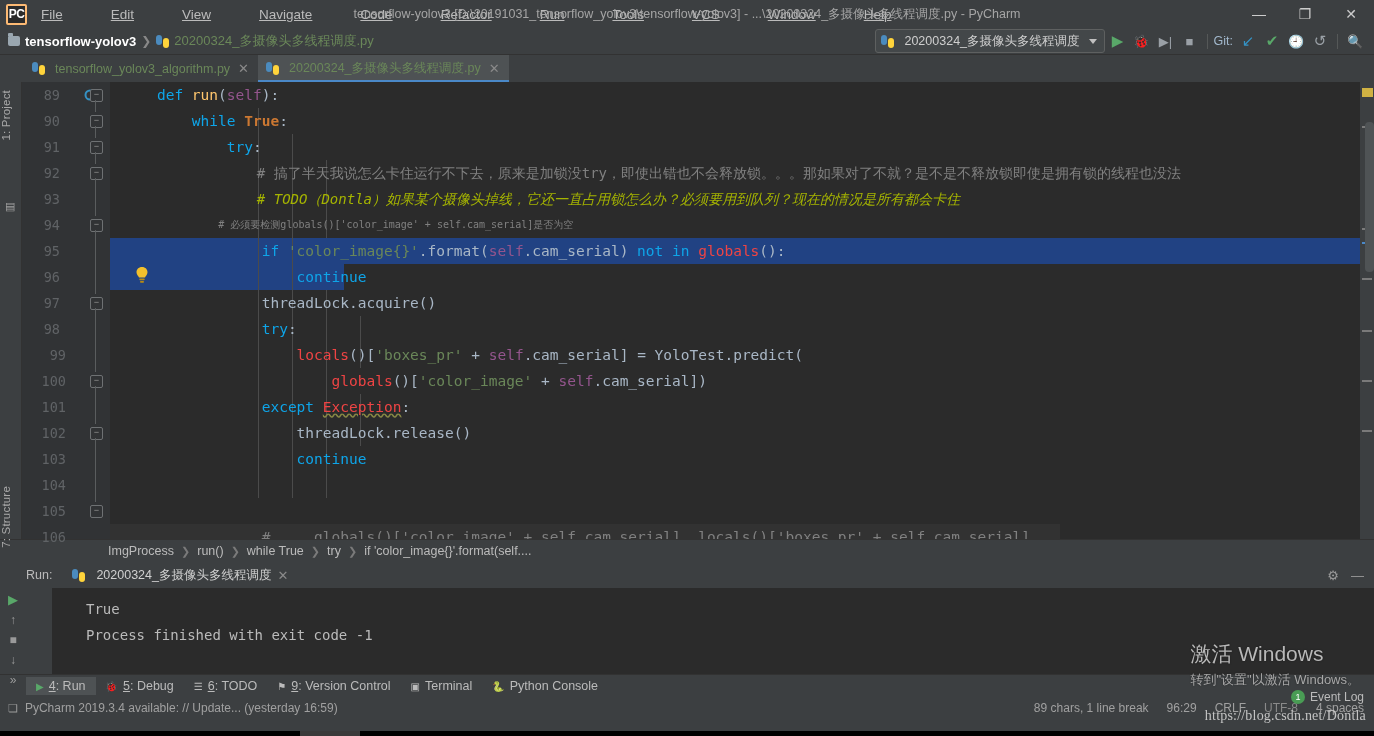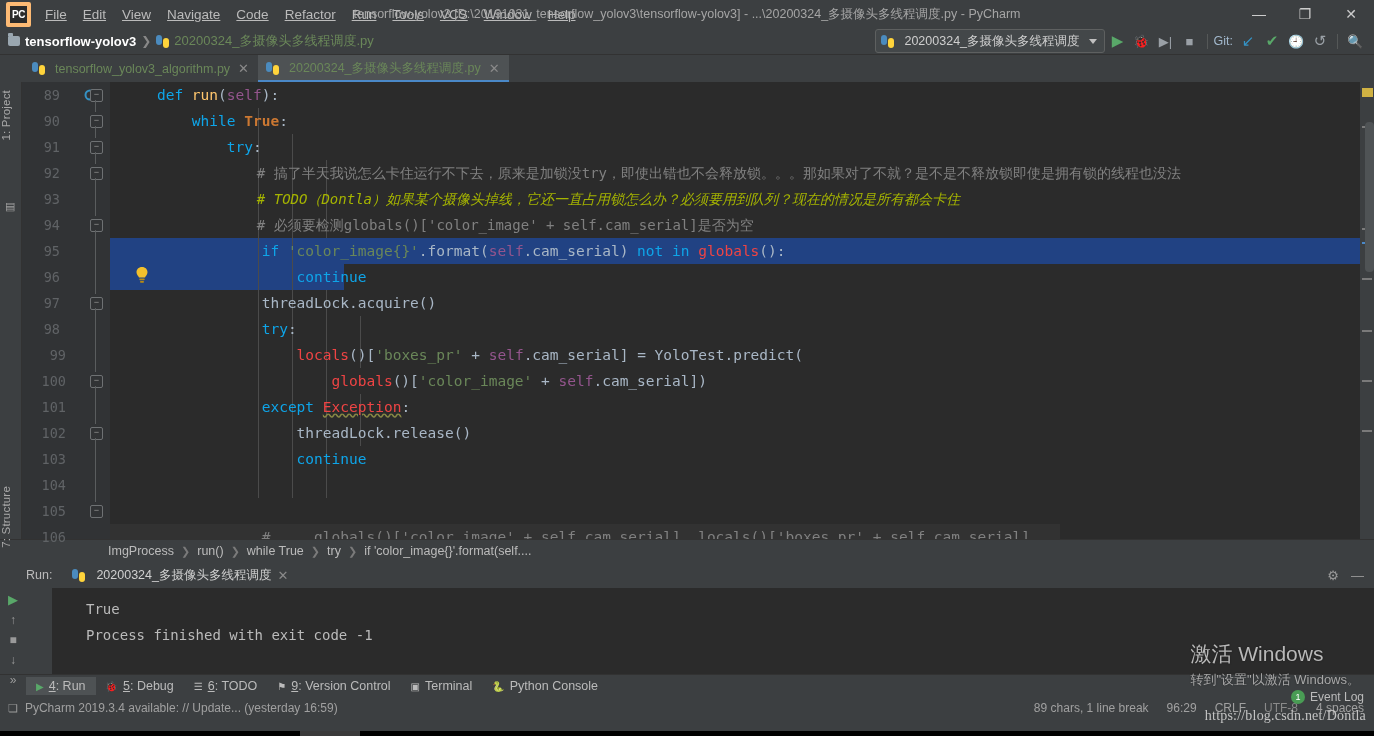--- a/index.html
+++ b/index.html
@@ -12,26 +12,26 @@
   }
   #app { position: relative; width: 1374px; height: 736px; background: #3c3f41; }
 
   
   .titlebar {
     height: 28px; background: #3c3f41; display: flex; align-items: center;
     color: #bbbbbb; font-size: 13px; position: relative;
   }
   .pc-logo {
     width: 17px; height: 17px; margin: 0 6px 0 6px;
-    background: #2b2b2b; border: 4px solid #fdba74; border-radius: 2px;
-    color: #ffffff; font-size: 10px; font-weight: bold;
+    background: #2b2b2b; border: 2px solid #fdba74; border-radius: 2px;
+    color: #ffffff; font-size: 12px; font-weight: bold;
     display: flex; align-items: center; justify-content: center;
     letter-spacing: -0.5px;
   }
-  .menu { display: flex; align-items: center; }
+  .menu { display: flex; align-items: center; gap: 32px; }
   .menu-item {
     padding: 3px 8px; color: #bbbbbb; font-size: 13.5px; cursor: default;
     white-space: nowrap;
   }
   .menu-item u { text-decoration: underline; }
   .win-title {
     position: absolute; left: 0; right: 0; text-align: center;
     color: #a5a5a5; font-size: 12.5px; pointer-events: none;
     white-space: nowrap; overflow: hidden;
   }
@@ -393,21 +393,21 @@
       <div class="indent-guide" style="left:216px;top:78px;height:78px"></div>
       <div class="indent-guide" style="left:216px;top:208px;height:208px"></div>
       <div class="indent-guide" style="left:250px;top:234px;height:52px"></div>
       <div class="indent-guide" style="left:250px;top:312px;height:52px"></div>
 
       <div class="cline" style="top:0px;z-index:3"><span class="k">    def </span><span class="f">run</span><span class="cn">(</span><span class="se">self</span><span class="cn">):</span></div>
       <div class="cline" style="top:26px;z-index:3"><span class="cn">        </span><span class="k">while</span><span class="cn"> </span><span class="kb">True</span><span class="cn">:</span></div>
       <div class="cline" style="top:52px;z-index:3"><span class="cn">            </span><span class="k">try</span><span class="cn">:</span></div>
       <div class="cline c" style="top:78px;z-index:3;font-size:14px">                # 搞了半天我说怎么卡住运行不下去，原来是加锁没try，即使出错也不会释放锁。。。那如果对了不就？是不是不释放锁即使是拥有锁的线程也没法</div>
       <div class="cline td" style="top:104px;z-index:3;font-size:14px">                # TODO（Dontla）如果某个摄像头掉线，它还一直占用锁怎么办？必须要用到队列？现在的情况是所有都会卡住</div>
-      <div class="cline c" style="top:130px;z-index:3;font-size:14px">                # 必须要检测globals()['color_image' + self.cam_serial]是否为空</div>
+      <div class="cline c" style="top:130px;z-index:3;font-size:10px">                # 必须要检测globals()['color_image' + self.cam_serial]是否为空</div>
       <div class="cline" style="top:156px;z-index:4"><span class="cn">                </span><span class="k">if</span><span class="cn"> </span><span class="s">'color_image{}'</span><span class="cn">.format(</span><span class="se">self</span><span class="cn">.cam_serial) </span><span class="k">not in</span><span class="cn"> </span><span class="b">globals</span><span class="cn">():</span></div>
       <div class="cline" style="top:182px;z-index:4"><span class="cn">                    </span><span class="k">continue</span></div>
       <div class="cline" style="top:208px;z-index:3"><span class="cn">                threadLock.acquire()</span></div>
       <div class="cline" style="top:234px;z-index:3"><span class="cn">                </span><span class="k">try</span><span class="cn">:</span></div>
       <div class="cline" style="top:260px;z-index:3"><span class="cn">                    </span><span class="b">locals</span><span class="cn">()[</span><span class="s">'boxes_pr'</span><span class="cn"> + </span><span class="se">self</span><span class="cn">.cam_serial] = YoloTest.predict(</span></div>
       <div class="cline" style="top:286px;z-index:3"><span class="cn">                        </span><span class="b">globals</span><span class="cn">()[</span><span class="s">'color_image'</span><span class="cn"> + </span><span class="se">self</span><span class="cn">.cam_serial])</span></div>
       <div class="cline" style="top:312px;z-index:3"><span class="cn">                </span><span class="k">except</span><span class="cn"> </span><span class="b wavy">Exception</span><span class="cn">:</span></div>
       <div class="cline" style="top:338px;z-index:3"><span class="cn">                    threadLock.release()</span></div>
       <div class="cline" style="top:364px;z-index:3"><span class="cn">                    </span><span class="k">continue</span></div>
       <div class="cline" style="top:390px;z-index:3"></div>

